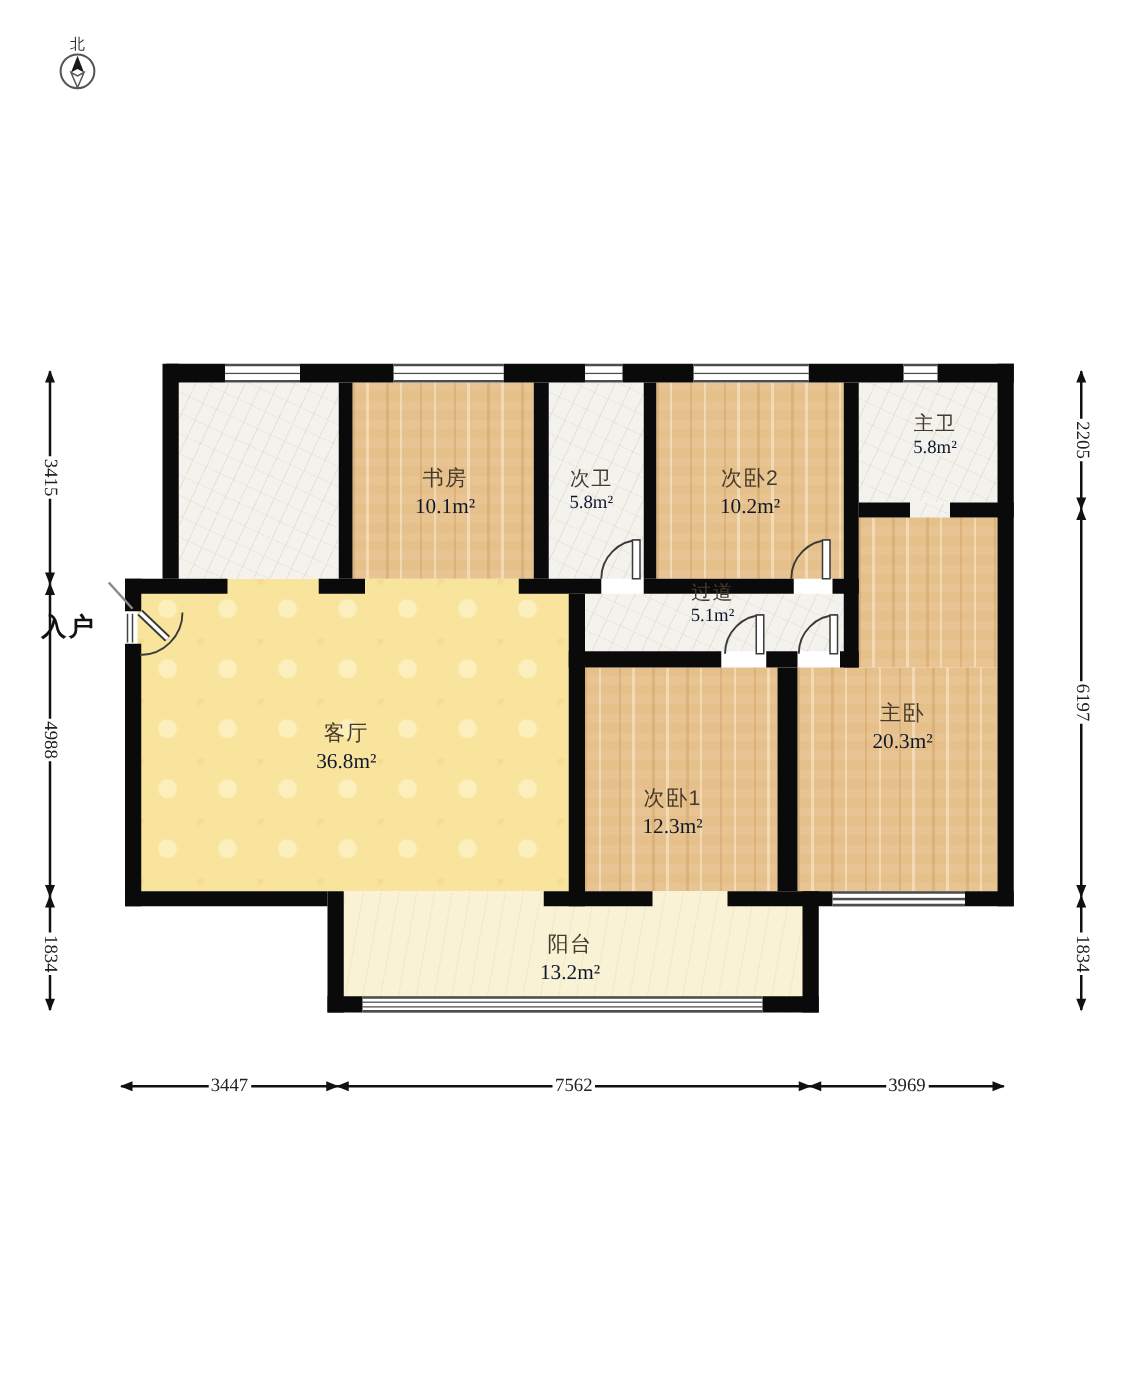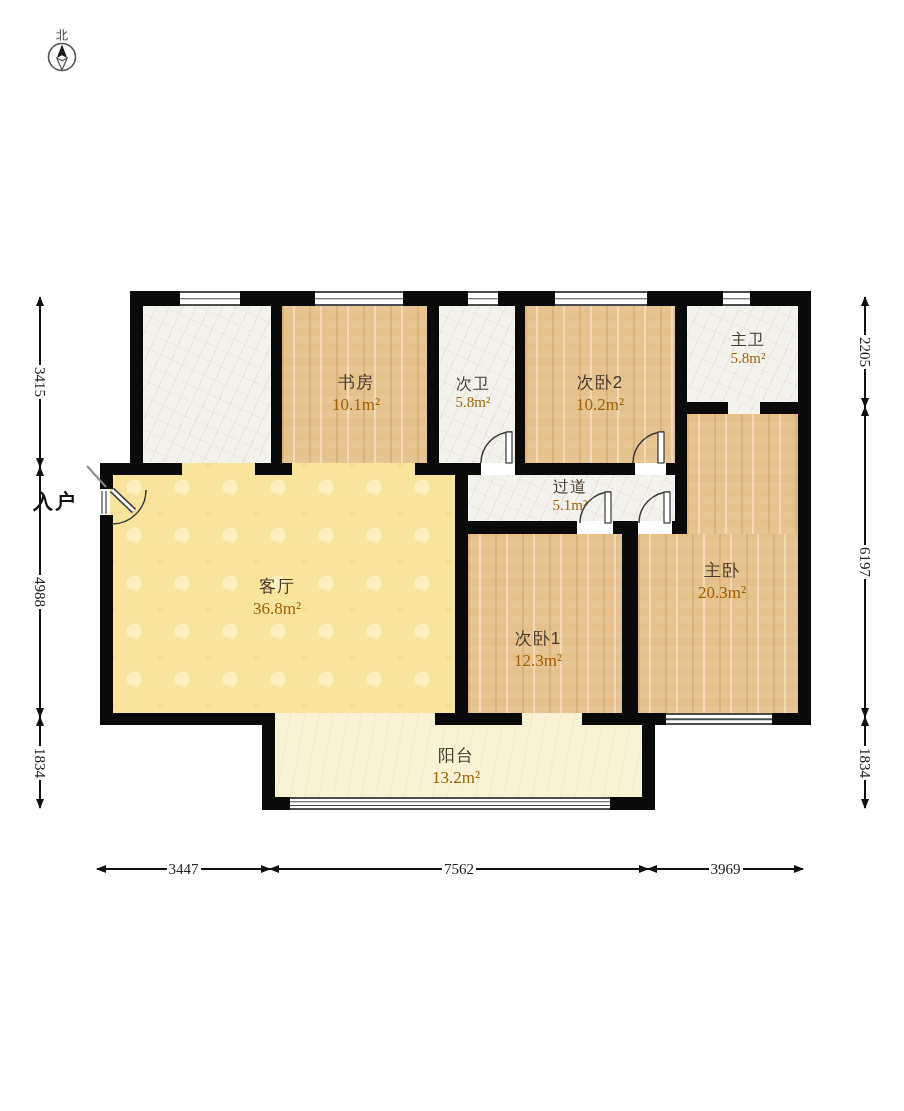--- a/index.html
+++ b/index.html
@@ -22,21 +22,21 @@
                          repeating-linear-gradient(25deg,rgba(214,209,198,.25) 0 1px,rgba(0,0,0,0) 1px 15px);}
   .livingfloor{background-color:#f8e49d;
         background-image:radial-gradient(circle at 50% 50%,rgba(255,249,216,.55) 0 7px,rgba(0,0,0,0) 8px),
                          radial-gradient(circle at 0 0,rgba(240,209,124,.40) 0 5px,rgba(0,0,0,0) 6px);
         background-size:48px 48px;}
   .balconyfloor{background-color:#f9f2d5;
         background-image:repeating-linear-gradient(100deg,rgba(229,219,179,.35) 0 1px,rgba(0,0,0,0) 1px 14px);}
   
   .rlabel{position:absolute;width:110px;text-align:center;color:#453a2b;}
   .rlabel .nm{display:block;font-size:17px;line-height:22px;letter-spacing:1px;}
-  .rlabel .ar{display:block;font-family:"Liberation Serif",serif;font-size:17px;line-height:21px;color:#a16207;}
+  .rlabel .ar{display:block;font-family:"Liberation Serif",serif;font-size:17px;line-height:21px;color:#0f172a;}
   .rlabel.small .nm{font-size:16px;line-height:19px;}
   .rlabel.small .ar{font-size:15px;line-height:18px;}
   
   .dim{position:absolute;}
   .dim-h{display:flex;height:14px;}
   .dim-h .seg{position:relative;height:14px;}
   .dim-h .seg::before{content:'';position:absolute;left:0;right:0;top:6.4px;height:1.7px;background:#111;}
   .dim-h i{position:absolute;top:2.6px;width:0;height:0;border-top:4.6px solid transparent;border-bottom:4.6px solid transparent;}
   .dim-h i.al{left:-1px;border-right:10px solid #111;}
   .dim-h i.ar{right:-1px;border-left:10px solid #111;}
@@ -155,21 +155,21 @@
     <span class="ar">5.8m²</span>
   </div>
   <div class="rlabel" style="left:545px;top:372px">
     <span class="nm">次卧2</span>
     <span class="ar">10.2m²</span>
   </div>
   <div class="rlabel small" style="left:693px;top:330px">
     <span class="nm">主卫</span>
     <span class="ar">5.8m²</span>
   </div>
-  <div class="rlabel small" style="left:515px;top:477px">
+  <div class="rlabel small" style="left:515px;top:465px">
     <span class="nm">过道</span>
     <span class="ar">5.1m²</span>
   </div>
   <div class="rlabel" style="left:222px;top:576px">
     <span class="nm">客厅</span>
     <span class="ar">36.8m²</span>
   </div>
   <div class="rlabel" style="left:483px;top:628px">
     <span class="nm">次卧1</span>
     <span class="ar">12.3m²</span>

